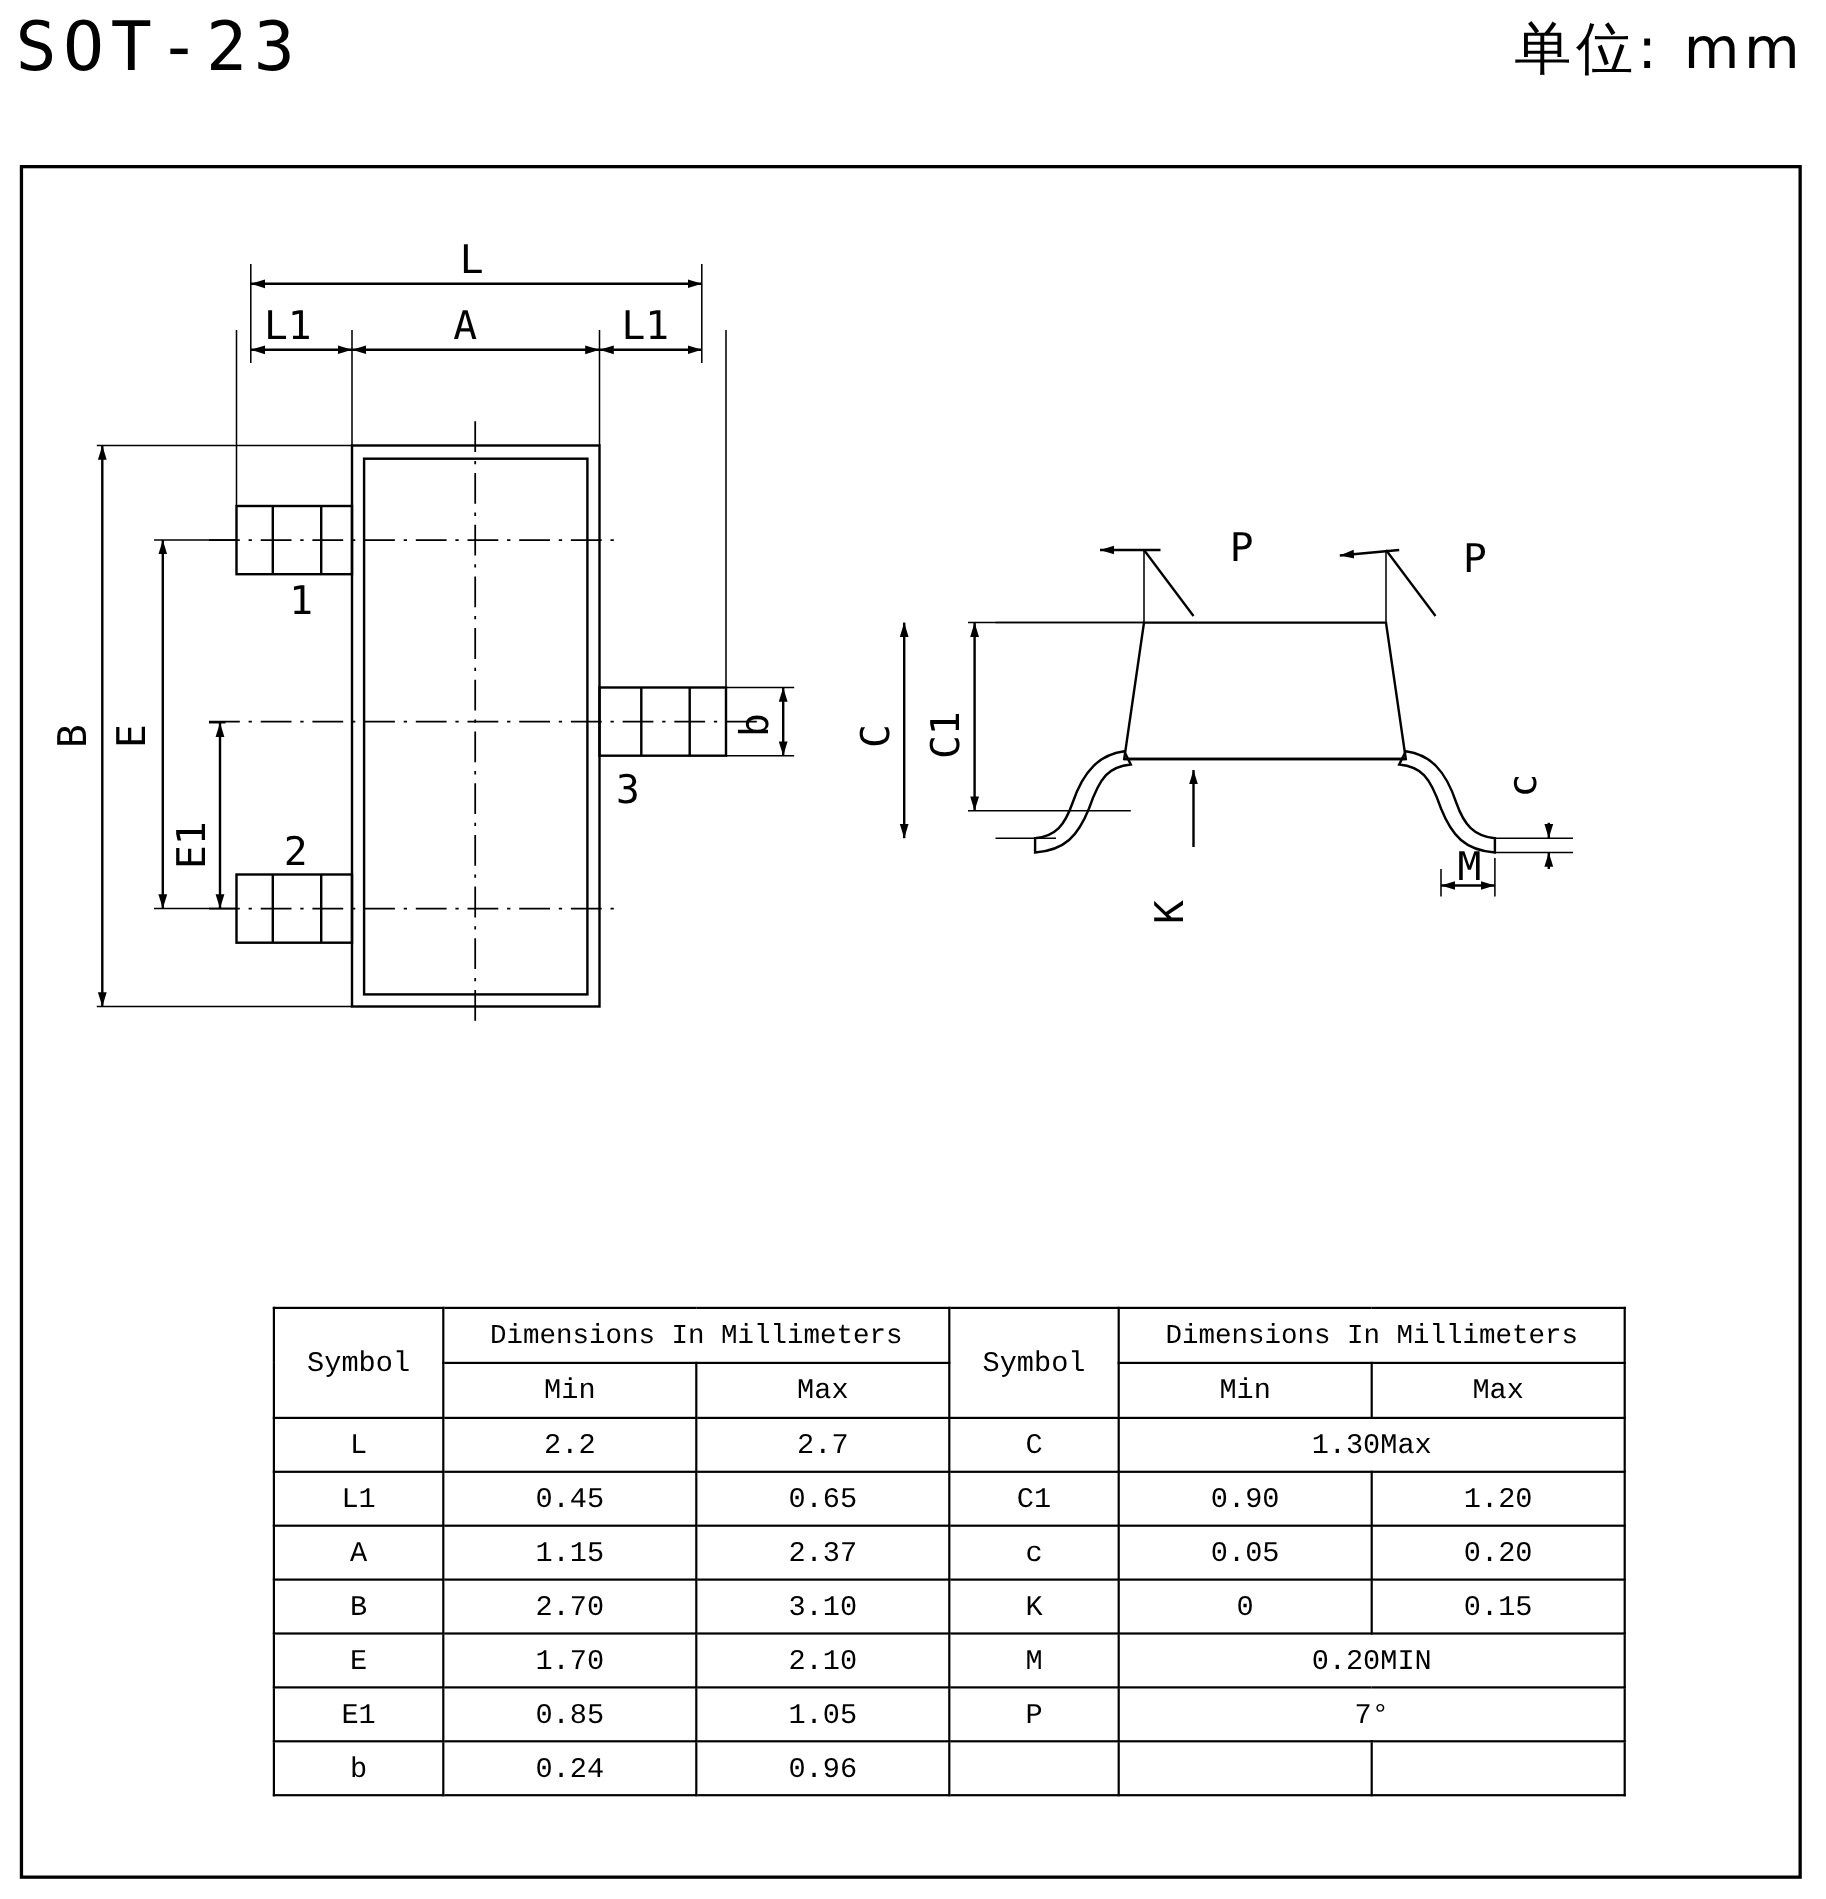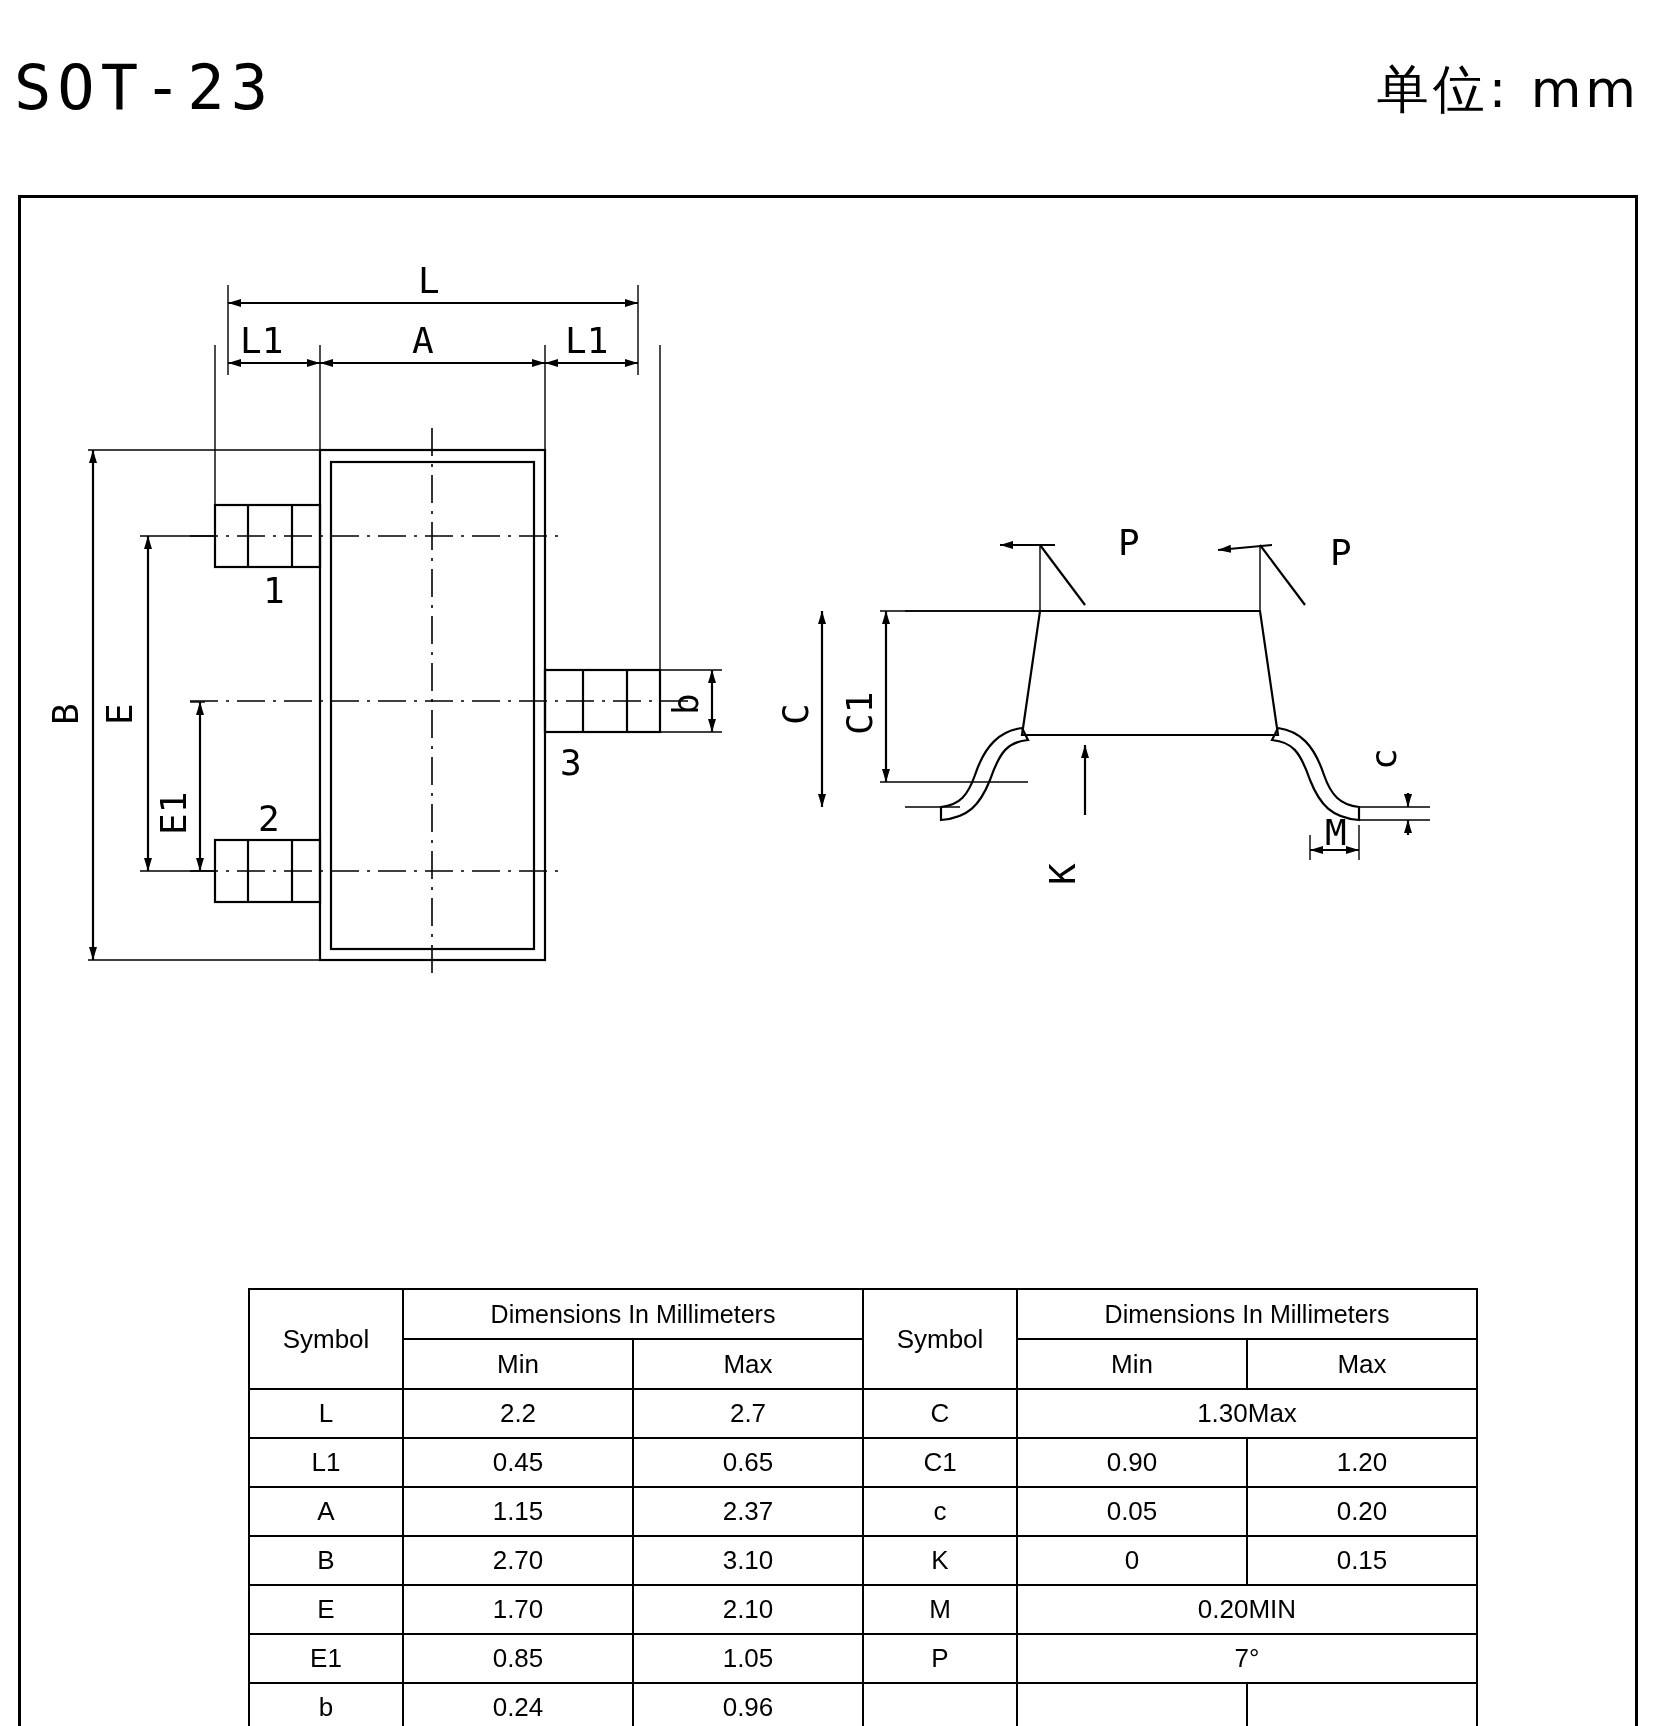--- a/index.html
+++ b/index.html
@@ -13,21 +13,20 @@
     font-family: "DejaVu Sans Mono", monospace;
     color: #000000;
     position: relative;
     overflow: hidden;
   }
   .page {
     position: absolute;
     left: 0; top: 0;
     width: 1660px;
     height: 1216px;
-    margin-top: 45px;
   }
   
   .title-sot {
     position: absolute;
     left: 14px;
     top: 6px;
     font-size: 62px;
     letter-spacing: 6px;
     font-family: "DejaVu Sans Mono", monospace;
     font-weight: 400;
@@ -59,23 +58,23 @@
     left: 0;
     top: 0;
     width: 1660px;
     height: 1726px;
     pointer-events: none;
   }
   
   .dim-table {
     position: absolute;
     left: 248px;
-    top: 1243px;
+    top: 1188px;
     border-collapse: collapse;
-    font-family: Liberation Sans, sans-serif;
+    font-family: Liberation Mono, monospace;
     font-size: 26px;
   }
   .dim-table td, .dim-table th {
     border: 2px solid #000;
     text-align: center;
     font-weight: normal;
     padding: 0;
     height: 48px;
   }
   .dim-table .symcol { width: 152px; }

